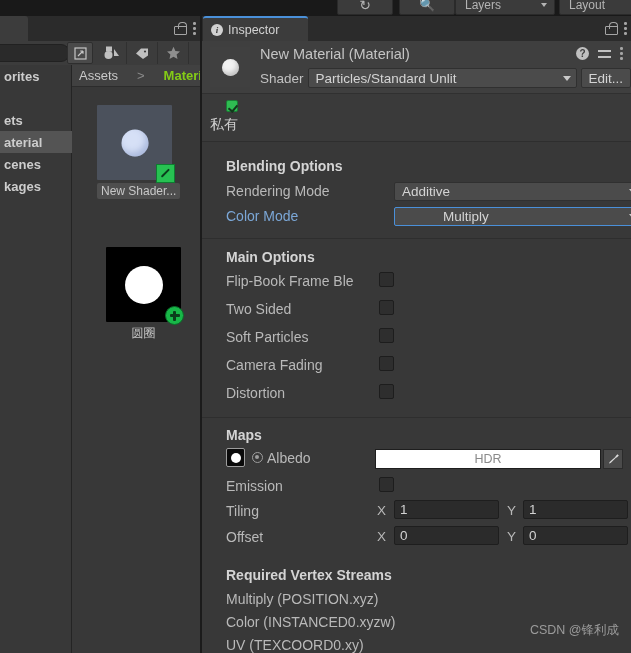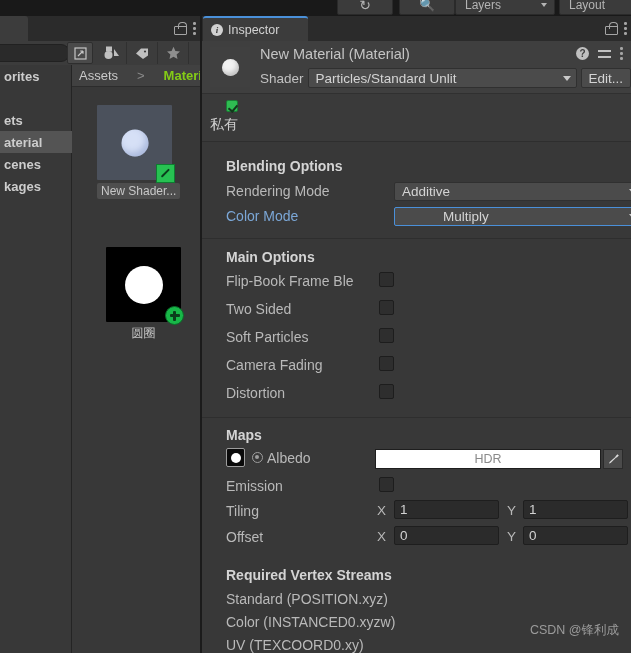--- a/index.html
+++ b/index.html
@@ -508,21 +508,21 @@
       <div class="axis-lbl" style="top:361px;left:305px;">Y</div>
       <div class="field" style="top:358px;left:321px;width:105px;">1</div>
 
       <div class="prop-label" style="top:387px;">Offset</div>
       <div class="axis-lbl" style="top:387px;left:175px;">X</div>
       <div class="field" style="top:384px;left:192px;width:105px;">0</div>
       <div class="axis-lbl" style="top:387px;left:305px;">Y</div>
       <div class="field" style="top:384px;left:321px;width:105px;">0</div>
 
       <div class="sec-title" style="top:425px;">Required Vertex Streams</div>
-      <div class="stream-line" style="top:449px;">Standard (POSITION.xyz)</div>
+      <div class="stream-line" style="top:449px;">Multiply (POSITION.xyz)</div>
       <div class="stream-line" style="top:472px;">Color (INSTANCED0.xyzw)</div>
       <div class="stream-line" style="top:495px;">UV (TEXCOORD0.xy)</div>
 
       <div class="watermark">CSDN @锋利成</div>
     </div>
   </div>
 
 </div>
 
 </body></html>

